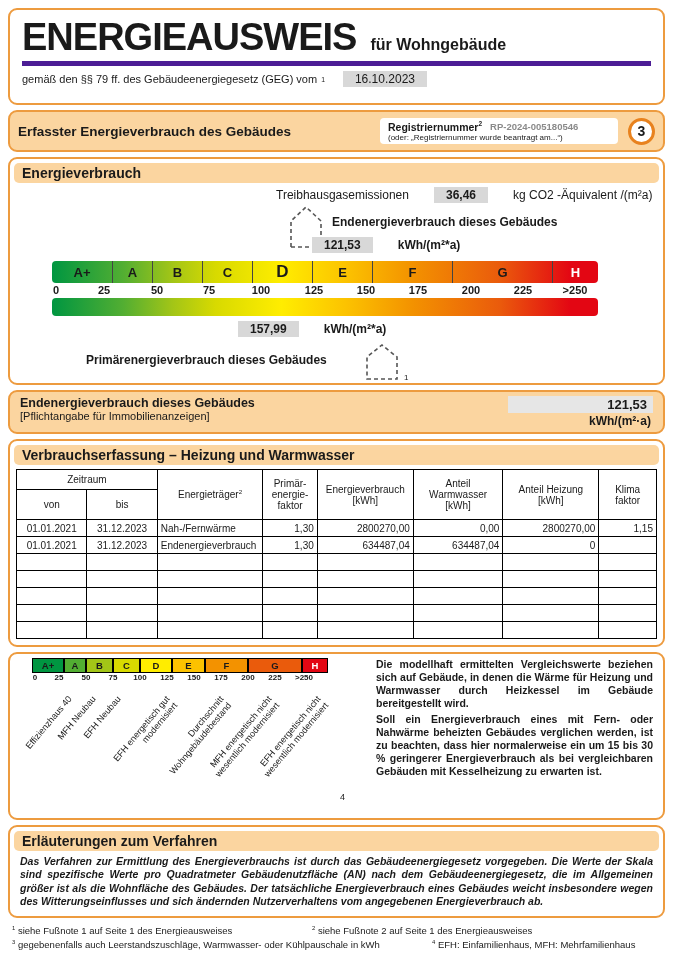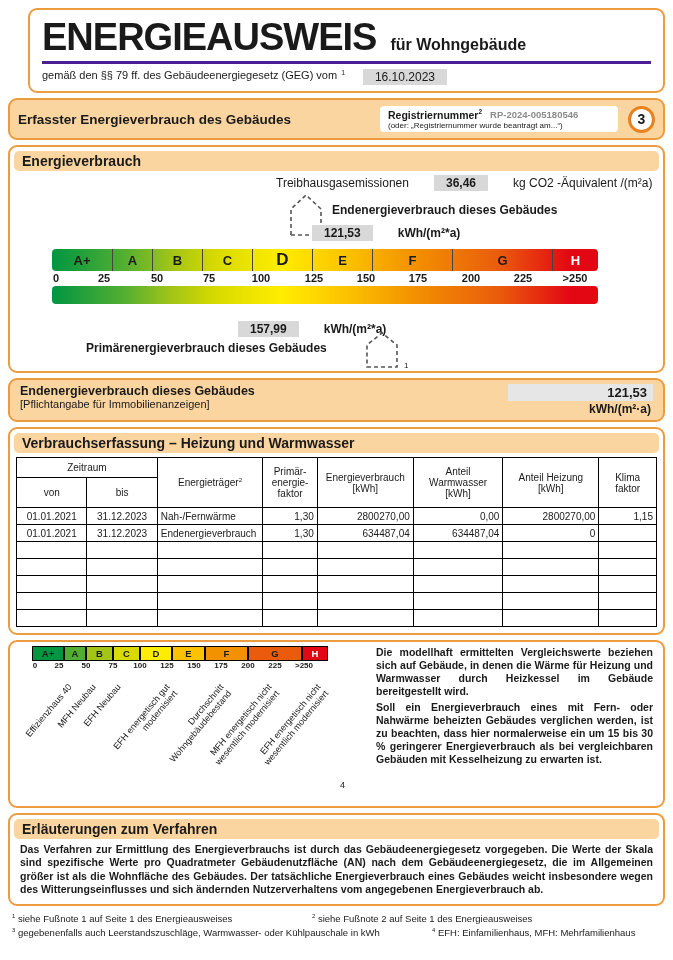--- a/index.html
+++ b/index.html
@@ -5,25 +5,25 @@
   * { margin:0; padding:0; box-sizing:border-box; }
   body { background:#fff; font-family:"Liberation Sans","DejaVu Sans",sans-serif; color:#1a1a1a; }
   .page { width:673px; height:960px; padding:8px; overflow:hidden; background:#fff; }
 
   .box { border:2px solid #ED9B3F; border-radius:9px; margin-bottom:5px; background:#fff; }
   .band-title { background:#FBD5A0; border-radius:5px; margin:4px; padding:2px 8px; font-weight:bold; font-size:14px; }
 
   sup { font-size:0.62em; vertical-align:super; }
 
   
-  .header-box { padding:6px 12px 6px 12px;margin-left:20px; }
+  .header-box { padding:6px 12px 16px 12px; }
   .title-row { display:flex; align-items:baseline; gap:14px; }
   .main-title { font-size:38px; font-weight:bold; letter-spacing:-1px; }
   .sub-title { font-size:16px; font-weight:bold; }
-  .law-row { border-top:3px solid #4c1d95; margin-top:2px; padding-top:5px; font-size:11px; display:flex; align-items:flex-start; gap:4px; }
+  .law-row { border-top:5px solid #4c1d95; margin-top:2px; padding-top:5px; font-size:11px; display:flex; align-items:center; gap:4px; }
   .gray-box { background:#D8D8D8; padding:1px 12px; font-size:12px; }
   .law-row .gray-box { margin-left:14px; }
 
   
   .banner { background:#FBD5A0; display:flex; align-items:center; padding:5px 8px; gap:10px; min-height:42px; }
   .banner-title { font-weight:bold; font-size:13.5px; flex:0 0 352px; }
   .registry { background:#fff; border-radius:4px; padding:2px 8px; flex:1; }
   .reg-row1 { font-size:10.5px; font-weight:bold; display:flex; align-items:baseline; gap:8px; }
   .reg-value { color:#8a8a8a; font-size:9.5px; font-weight:bold; }
   .reg-alt { font-size:8px; margin-top:1px; }
@@ -80,21 +80,21 @@
   .sletters .seg.seg-h { color:#fff; }
   .sticks { position:relative; height:10px; }
   .sticks .stick { position:absolute; top:0; transform:translateX(-50%); font-size:8px; font-weight:bold; }
   .vlabel { position:absolute; top:38px; width:110px; text-align:right; font-size:9px; line-height:1.12;
     transform:rotate(-50deg); transform-origin:100% 0; }
   .verg-fn { position:absolute; left:322px; top:136px; font-size:9px; }
   .verg-right { flex:1; padding:2px 2px 0 6px; font-size:10.5px; font-weight:bold; text-align:justify; line-height:1.25; }
   .verg-right p { margin-bottom:2px; }
 
   
-  .erl-text { font-size:10.5px; font-weight:bold; text-align:justify; line-height:1.28; padding:0 10px 7px 10px; }
+  .erl-text { font-size:10.5px; font-weight:bold; text-align:justify; line-height:1.28; padding:0 10px 7px 10px;font-style:italic; }
 
   
   .footnotes { font-size:9.5px; padding:2px 4px; }
   .fn-row { display:flex; margin-bottom:3px; }
   .fn-row .fn1 { width:300px; }
   .fn-row2 .fn1 { width:420px; }
 </style>
 </head>
 <body>
 
@@ -164,21 +164,21 @@
           <span class="btick" style="left:262px;">125</span>
           <span class="btick" style="left:314px;">150</span>
           <span class="btick" style="left:366px;">175</span>
           <span class="btick" style="left:419px;">200</span>
           <span class="btick" style="left:471px;">225</span>
           <span class="btick" style="left:523px;">&gt;250</span>
         </div>
         <div class="grad-band"></div>
       </div>
 
-      <div class="inline-row" style="top:146px; left:228px;">
+      <div class="inline-row" style="top:134px; left:228px;">
         <span class="val-box">157,99</span>
         <span class="bold">kWh/(m²*a)</span>
       </div>
       <span class="bold" style="position:absolute; top:166px; left:76px;">Primärenergieverbrauch dieses Gebäudes</span>
       <svg class="marker" style="left:355px; top:156px;" width="34" height="38" viewBox="0 0 34 38">
         <path d="M2 36 H32 V14 L17 2 L2 14 Z" fill="none" stroke="#555" stroke-width="1.6" stroke-dasharray="4 3"></path>
       </svg>
       <sup class="tiny-sup" style="left:394px; top:186px;">1</sup>
     </div>
   </div>

